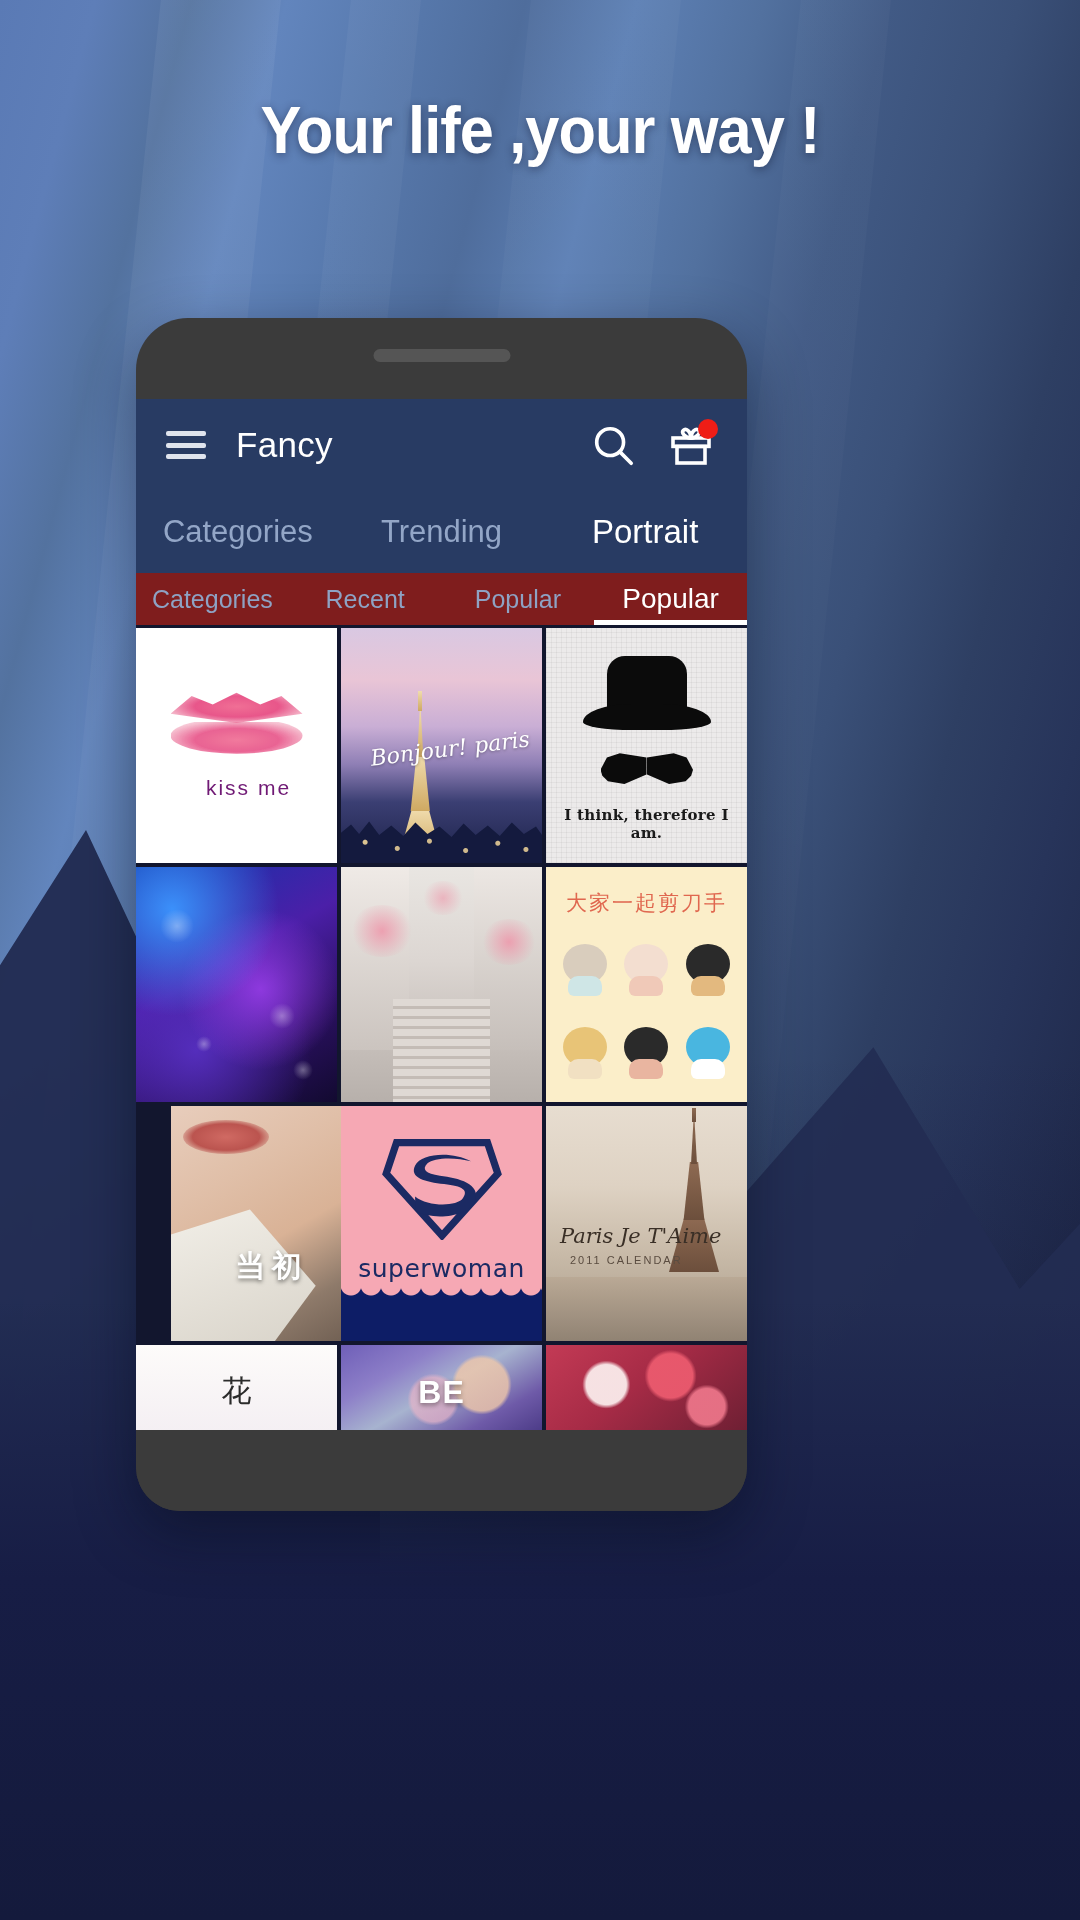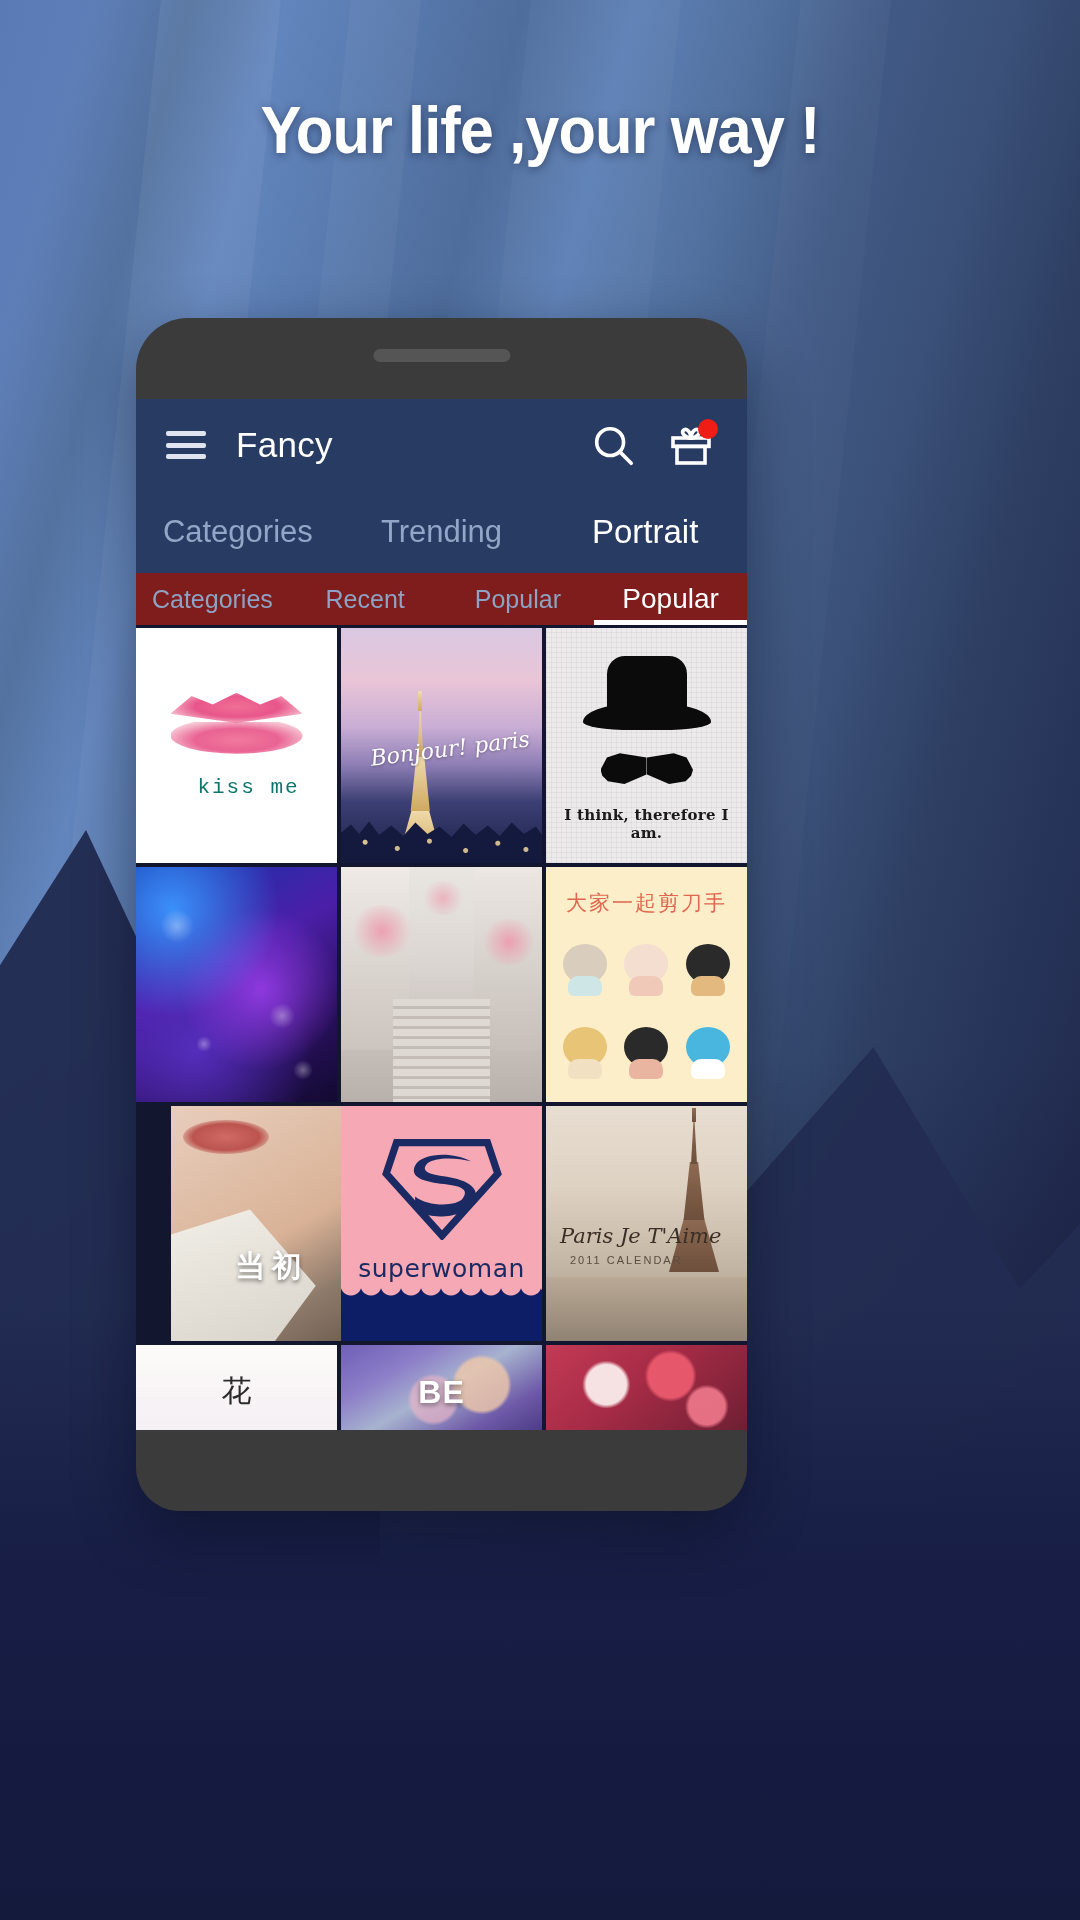--- a/index.html
+++ b/index.html
@@ -152,21 +152,21 @@
     position:absolute; left:0; right:0;
     background:radial-gradient(ellipse at 50% 50%, #f06f95 0%, #e8568a 45%, rgba(235,120,155,.55) 75%, rgba(240,160,185,.15) 100%);
     filter:blur(.4px);
   }
   .t-kiss .lip-top{ top:0; height:33px;
     clip-path:polygon(0% 72%, 16% 18%, 32% 44%, 50% 8%, 68% 44%, 84% 18%, 100% 72%, 50% 100%); }
   .t-kiss .lip-bot{ top:32px; height:36px;
     clip-path:ellipse(50% 50% at 50% 38%); opacity:.92; }
   .t-kiss .kisstext{
     position:absolute; left:0; right:0; top:148px; text-align:center;
-    font-family:Liberation Mono, monospace; color:#0f766e;
+    font-family:Liberation Sans, sans-serif; color:#701a75;
     font-size:21px; letter-spacing:2px;padding-left:24px;
   }
 
   
   .t-paris{
     background:linear-gradient(180deg,#d9c8e2 0%,#e9c5d6 22%,#c9aed5 42%,#8f7fb5 58%,#3b3f73 74%,#1b2148 100%);
   }
   .t-paris .tower{
     position:absolute; left:28%; bottom:8px; width:46px; height:160px;
   }

